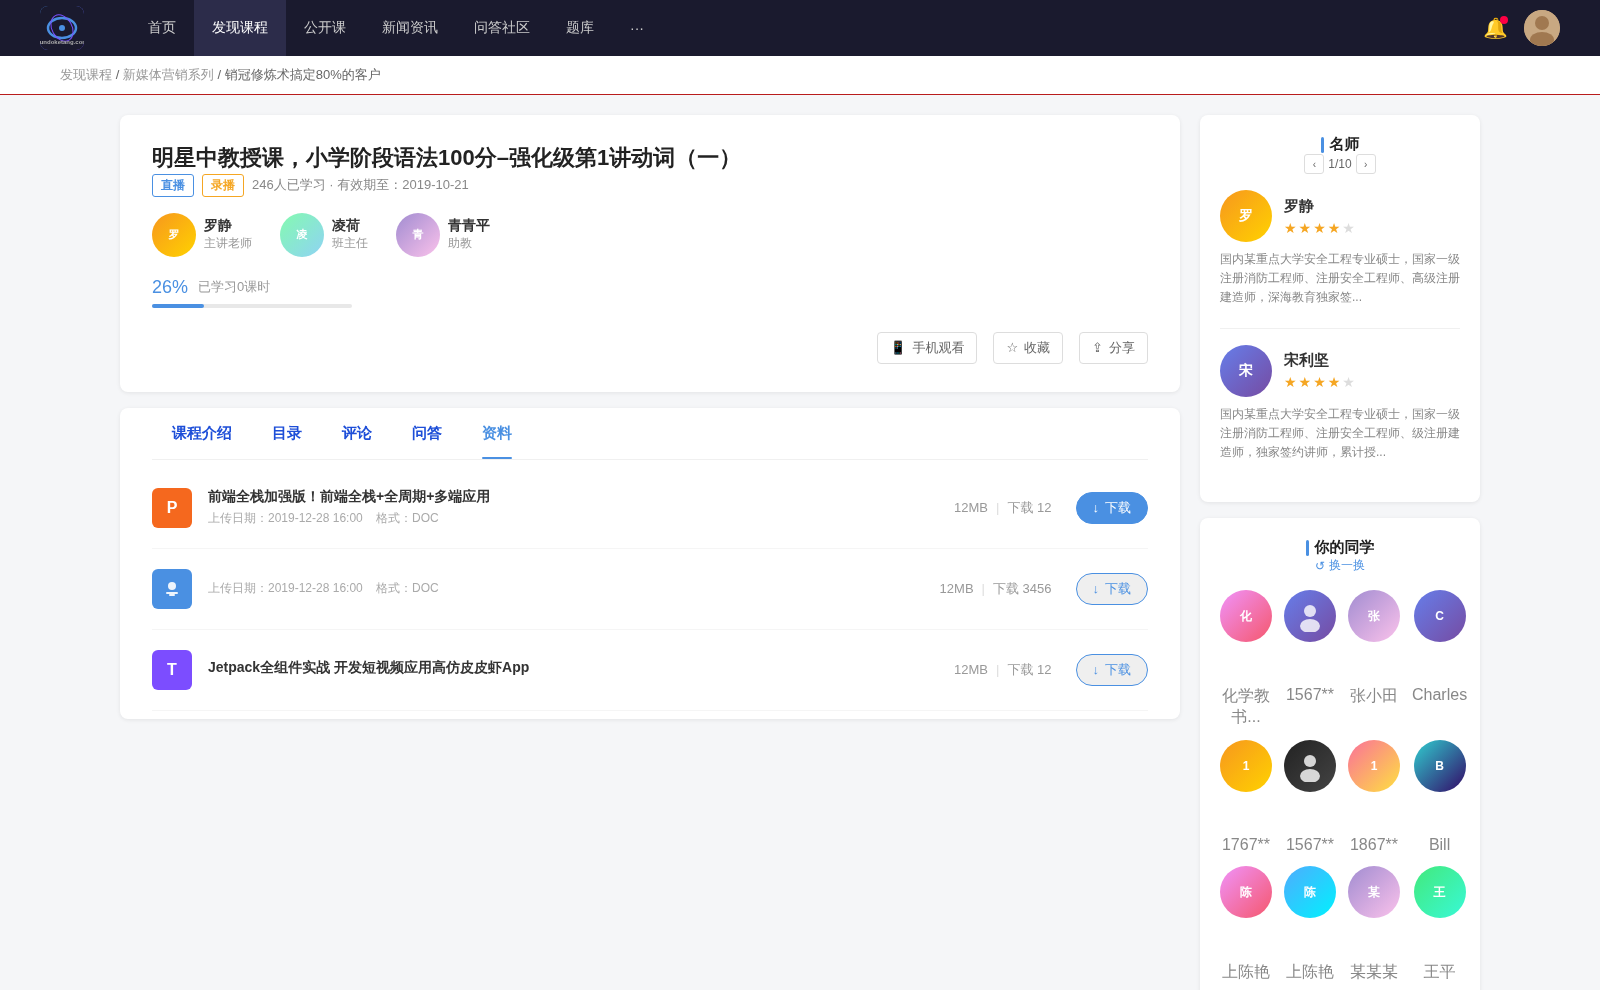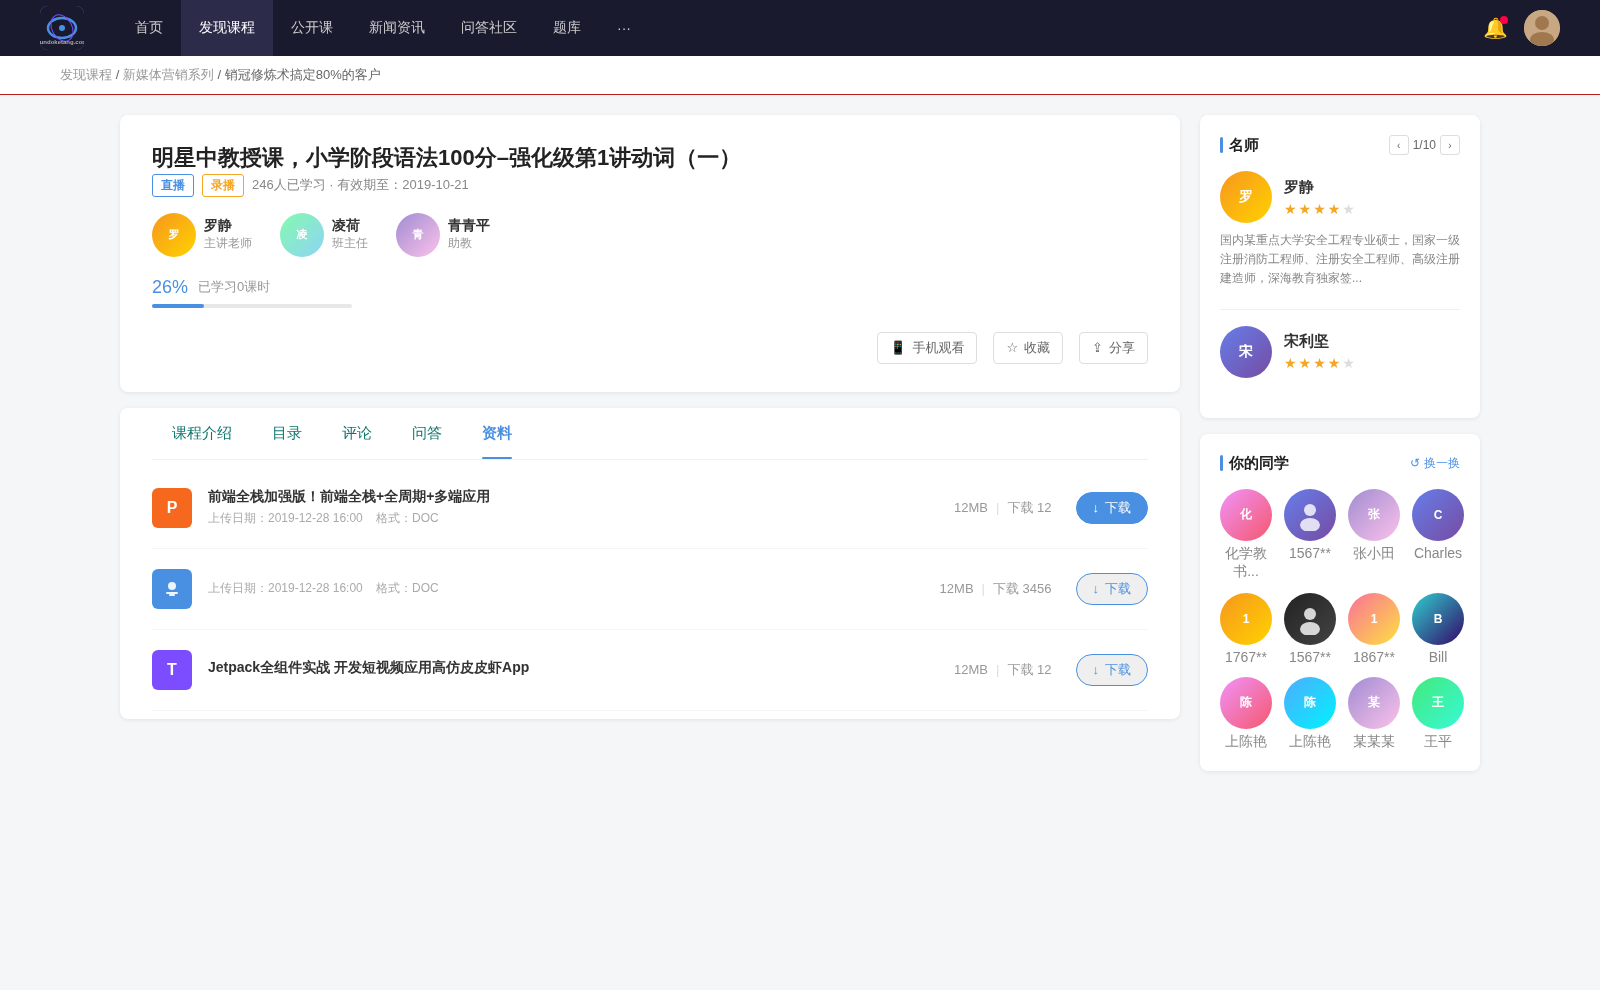--- a/index.html
+++ b/index.html
@@ -1,19 +1,19 @@
 <!DOCTYPE html>
 <html><head>
   <meta charset="utf-8">
   <style>
     * { box-sizing: border-box; margin: 0; padding: 0; }
     body { font-family: -apple-system, BlinkMacSystemFont, "PingFang SC", "Microsoft YaHei", sans-serif; background: #f5f6f8; font-size: 14px; color: #333; }
 
     
-    .navbar { background: #1a1a2e; height: 56px; display: flex; align-items: center; padding: 0 40px; gap: 3px; }
+    .navbar { background: #1a1a2e; height: 56px; display: flex; align-items: center; padding: 0 40px; gap: 16px; }
     .logo-area { display: flex; align-items: center; gap: 8px; margin-right: 30px; }
     .logo-icon { width: 44px; height: 44px; background: linear-gradient(135deg,#4a90e2,#7b4fff); border-radius: 8px; display: flex; align-items: center; justify-content: center; color: #fff; font-size: 11px; font-weight: 700; line-height: 1.2; text-align: center; }
     .nav-items { display: flex; align-items: center; gap: 0; flex: 1; }
     .nav-item { color: #ccc; padding: 0 18px; height: 56px; display: flex; align-items: center; cursor: pointer; font-size: 14px; }
     .nav-item.active { background: #2c2c4a; color: #fff; }
     .nav-right { display: flex; align-items: center; gap: 16px; margin-left: auto; }
     .bell-icon { color: #ccc; font-size: 20px; cursor: pointer; position: relative; }
     .bell-dot { width: 8px; height: 8px; background: #f04; border-radius: 50%; position: absolute; top: 0; right: 0; }
     .avatar-nav { width: 36px; height: 36px; border-radius: 50%; background: #c8a882; overflow: hidden; cursor: pointer; display: flex; align-items: center; justify-content: center; }
     .avatar-nav svg { width: 36px; height: 36px; }
@@ -51,42 +51,42 @@
     .progress-bar-bg { height: 4px; background: #e8e8e8; border-radius: 2px; width: 200px; }
     .progress-bar-fill { height: 4px; background: #4a90e2; border-radius: 2px; }
     .course-actions { display: flex; align-items: center; gap: 20px; }
     .btn-continue { background: #4a90e2; color: #fff; border: none; border-radius: 24px; padding: 12px 40px; font-size: 16px; font-weight: 600; cursor: pointer; }
     .action-btns { display: flex; align-items: center; gap: 16px; margin-left: auto; }
     .action-btn { display: flex; align-items: center; gap: 6px; color: #666; cursor: pointer; font-size: 13px; border: 1px solid #ddd; border-radius: 4px; padding: 6px 12px; }
 
     
     .tabs-section { background: #fff; border-radius: 8px; padding: 0 32px; box-shadow: 0 1px 4px rgba(0,0,0,0.08); }
     .tabs-header { display: flex; border-bottom: 1px solid #f0f0f0; }
-    .tab-item { padding: 16px 20px; cursor: pointer; color: #0f766e; font-size: 15px; position: relative; }
+    .tab-item { padding: 16px 20px; cursor: pointer; color: #1d4ed8; font-size: 15px; position: relative; font-weight: bold; }
     .tab-item.active { color: #4a90e2; font-weight: 600; }
     .tab-item.active::after { content: ''; position: absolute; bottom: 0; left: 20px; right: 20px; height: 2px; background: #4a90e2; border-radius: 1px; }
 
     
     .resources-list { padding: 8px 0; }
     .resource-item { display: flex; align-items: center; padding: 20px 0; border-bottom: 1px solid #f5f5f5; }
     .resource-icon { width: 40px; height: 40px; border-radius: 6px; display: flex; align-items: center; justify-content: center; color: #fff; font-size: 16px; font-weight: 700; margin-right: 16px; flex-shrink: 0; }
     .res-icon-p { background: #f5681e; }
     .res-icon-u { background: #4a90e2; }
     .res-icon-t { background: #7c4dff; }
     .resource-info { flex: 1; }
     .resource-title { font-size: 14px; color: #333; font-weight: 600; margin-bottom: 4px; }
     .resource-meta { font-size: 12px; color: #aaa; }
     .resource-stats { display: flex; align-items: center; gap: 8px; color: #999; font-size: 13px; margin-right: 24px; }
     .stats-divider { color: #ddd; }
     .btn-download { display: flex; align-items: center; gap: 6px; color: #4a90e2; border: 1px solid #4a90e2; border-radius: 20px; padding: 6px 16px; cursor: pointer; font-size: 13px; }
     .btn-download-fill { background: #4a90e2; color: #fff; border: 1px solid #4a90e2; border-radius: 20px; padding: 6px 16px; cursor: pointer; font-size: 13px; display: flex; align-items: center; gap: 6px; }
 
     
     .sidebar-card { background: #fff; border-radius: 8px; padding: 20px; margin-bottom: 16px; box-shadow: 0 1px 4px rgba(0,0,0,0.08); }
-    .sidebar-card-header { display: flex; align-items: center; justify-content: space-between; margin-bottom: 16px; }
+    .sidebar-card-header { display: flex; align-items: center; justify-content: space-between; margin-bottom: 16px; flex-direction: column; }
     .sidebar-title { font-size: 15px; font-weight: 700; color: #222; display: flex; align-items: center; gap: 6px; }
     .sidebar-title::before { content: ''; display: inline-block; width: 3px; height: 16px; background: #4a90e2; border-radius: 2px; }
     .pagination-mini { display: flex; align-items: center; gap: 4px; font-size: 12px; color: #666; }
     .pag-btn { width: 20px; height: 20px; border: 1px solid #ddd; border-radius: 3px; display: flex; align-items: center; justify-content: center; cursor: pointer; font-size: 10px; }
 
     
     .teacher-item { margin-bottom: 20px; }
     .teacher-header { display: flex; align-items: center; gap: 12px; margin-bottom: 8px; }
     .teacher-avatar-placeholder { width: 52px; height: 52px; border-radius: 50%; display: flex; align-items: center; justify-content: center; font-size: 14px; color: #fff; font-weight: 600; }
     .ta1 { background: linear-gradient(135deg,#f7971e,#ffd200); }
@@ -108,21 +108,21 @@
     .ca3 { background: linear-gradient(135deg,#a18cd1,#fbc2eb); }
     .ca4 { background: linear-gradient(135deg,#667eea,#764ba2); }
     .ca5 { background: linear-gradient(135deg,#f7971e,#ffd200); }
     .ca6 { background: linear-gradient(135deg,#43e97b,#38f9d7); }
     .ca7 { background: linear-gradient(135deg,#fa709a,#fee140); }
     .ca8 { background: linear-gradient(135deg,#30cfd0,#330867); }
     .ca9 { background: linear-gradient(135deg,#f093fb,#f5576c); }
     .ca10 { background: linear-gradient(135deg,#4facfe,#00f2fe); }
     .ca11 { background: linear-gradient(135deg,#a18cd1,#fbc2eb); }
     .ca12 { background: linear-gradient(135deg,#43e97b,#38f9d7); }
-    .classmate-name { font-size: 14px; color: #888; text-align: center; }
+    .classmate-name { font-size: 16px; color: #888; text-align: center; margin-top: 40px; }
   </style>
 </head>
 <body>
 
 <nav class="navbar">
   <div class="logo-area">
     <div class="logo-icon">
       <svg width="44" height="44" viewBox="0 0 44 44" xmlns="http://www.w3.org/2000/svg">
         <rect width="44" height="44" rx="8" fill="#1a1a2e"></rect>
         <ellipse cx="22" cy="22" rx="14" ry="10" fill="none" stroke="#4a90e2" stroke-width="2.5"></ellipse>
@@ -355,20 +355,21 @@
             <div class="name">宋利坚</div>
             <div class="stars">
               <span class="star">★</span>
               <span class="star">★</span>
               <span class="star">★</span>
               <span class="star">★</span>
               <span class="star-empty">★</span>
             </div>
           </div>
         </div>
+        <div class="teacher-desc">国内某重点大学安全工程专业硕士，国家一级注册消防工程师、注册安全工程师、级注册建造师，独家签约讲师，累计授...</div>
       </div>
     </div>
 
     <div class="sidebar-card">
       <div class="sidebar-card-header">
         <div class="sidebar-title">你的同学</div>
         <div class="refresh-btn">
           <span>↺</span>
           <span>换一换</span>
         </div>

